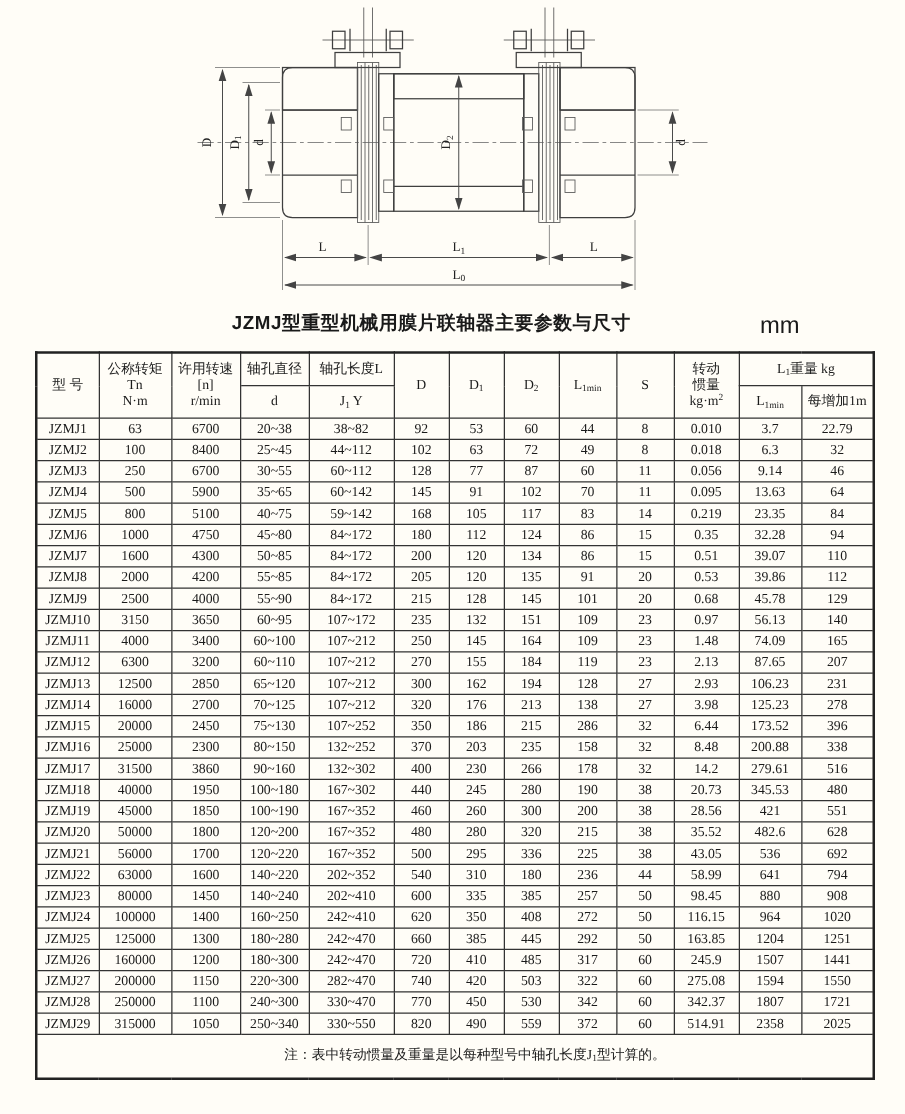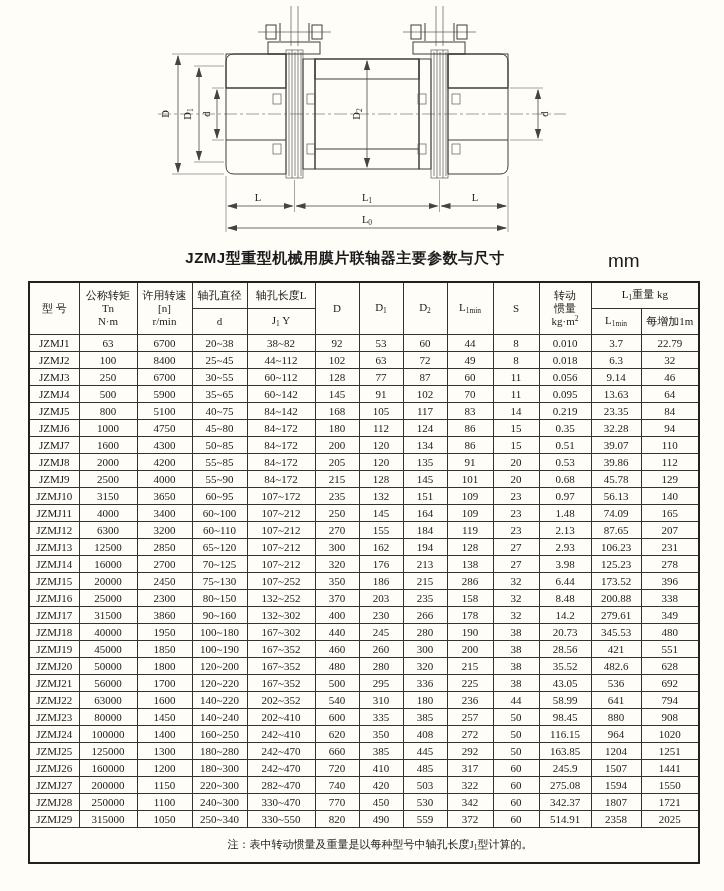--- a/index.html
+++ b/index.html
@@ -303,21 +303,21 @@
         <td>11</td>
         <td>0.095</td>
         <td>13.63</td>
         <td>64</td>
       </tr>
       <tr>
         <td>JZMJ5</td>
         <td>800</td>
         <td>5100</td>
         <td>40~75</td>
-        <td>84~142</td>
+        <td>59~142</td>
         <td>168</td>
         <td>105</td>
         <td>117</td>
         <td>83</td>
         <td>14</td>
         <td>0.219</td>
         <td>23.35</td>
         <td>84</td>
       </tr>
       <tr>
@@ -491,21 +491,21 @@
         <td>3860</td>
         <td>90~160</td>
         <td>132~302</td>
         <td>400</td>
         <td>230</td>
         <td>266</td>
         <td>178</td>
         <td>32</td>
         <td>14.2</td>
         <td>279.61</td>
-        <td>349</td>
+        <td>516</td>
       </tr>
       <tr>
         <td>JZMJ18</td>
         <td>40000</td>
         <td>1950</td>
         <td>100~180</td>
         <td>167~302</td>
         <td>440</td>
         <td>245</td>
         <td>280</td>

